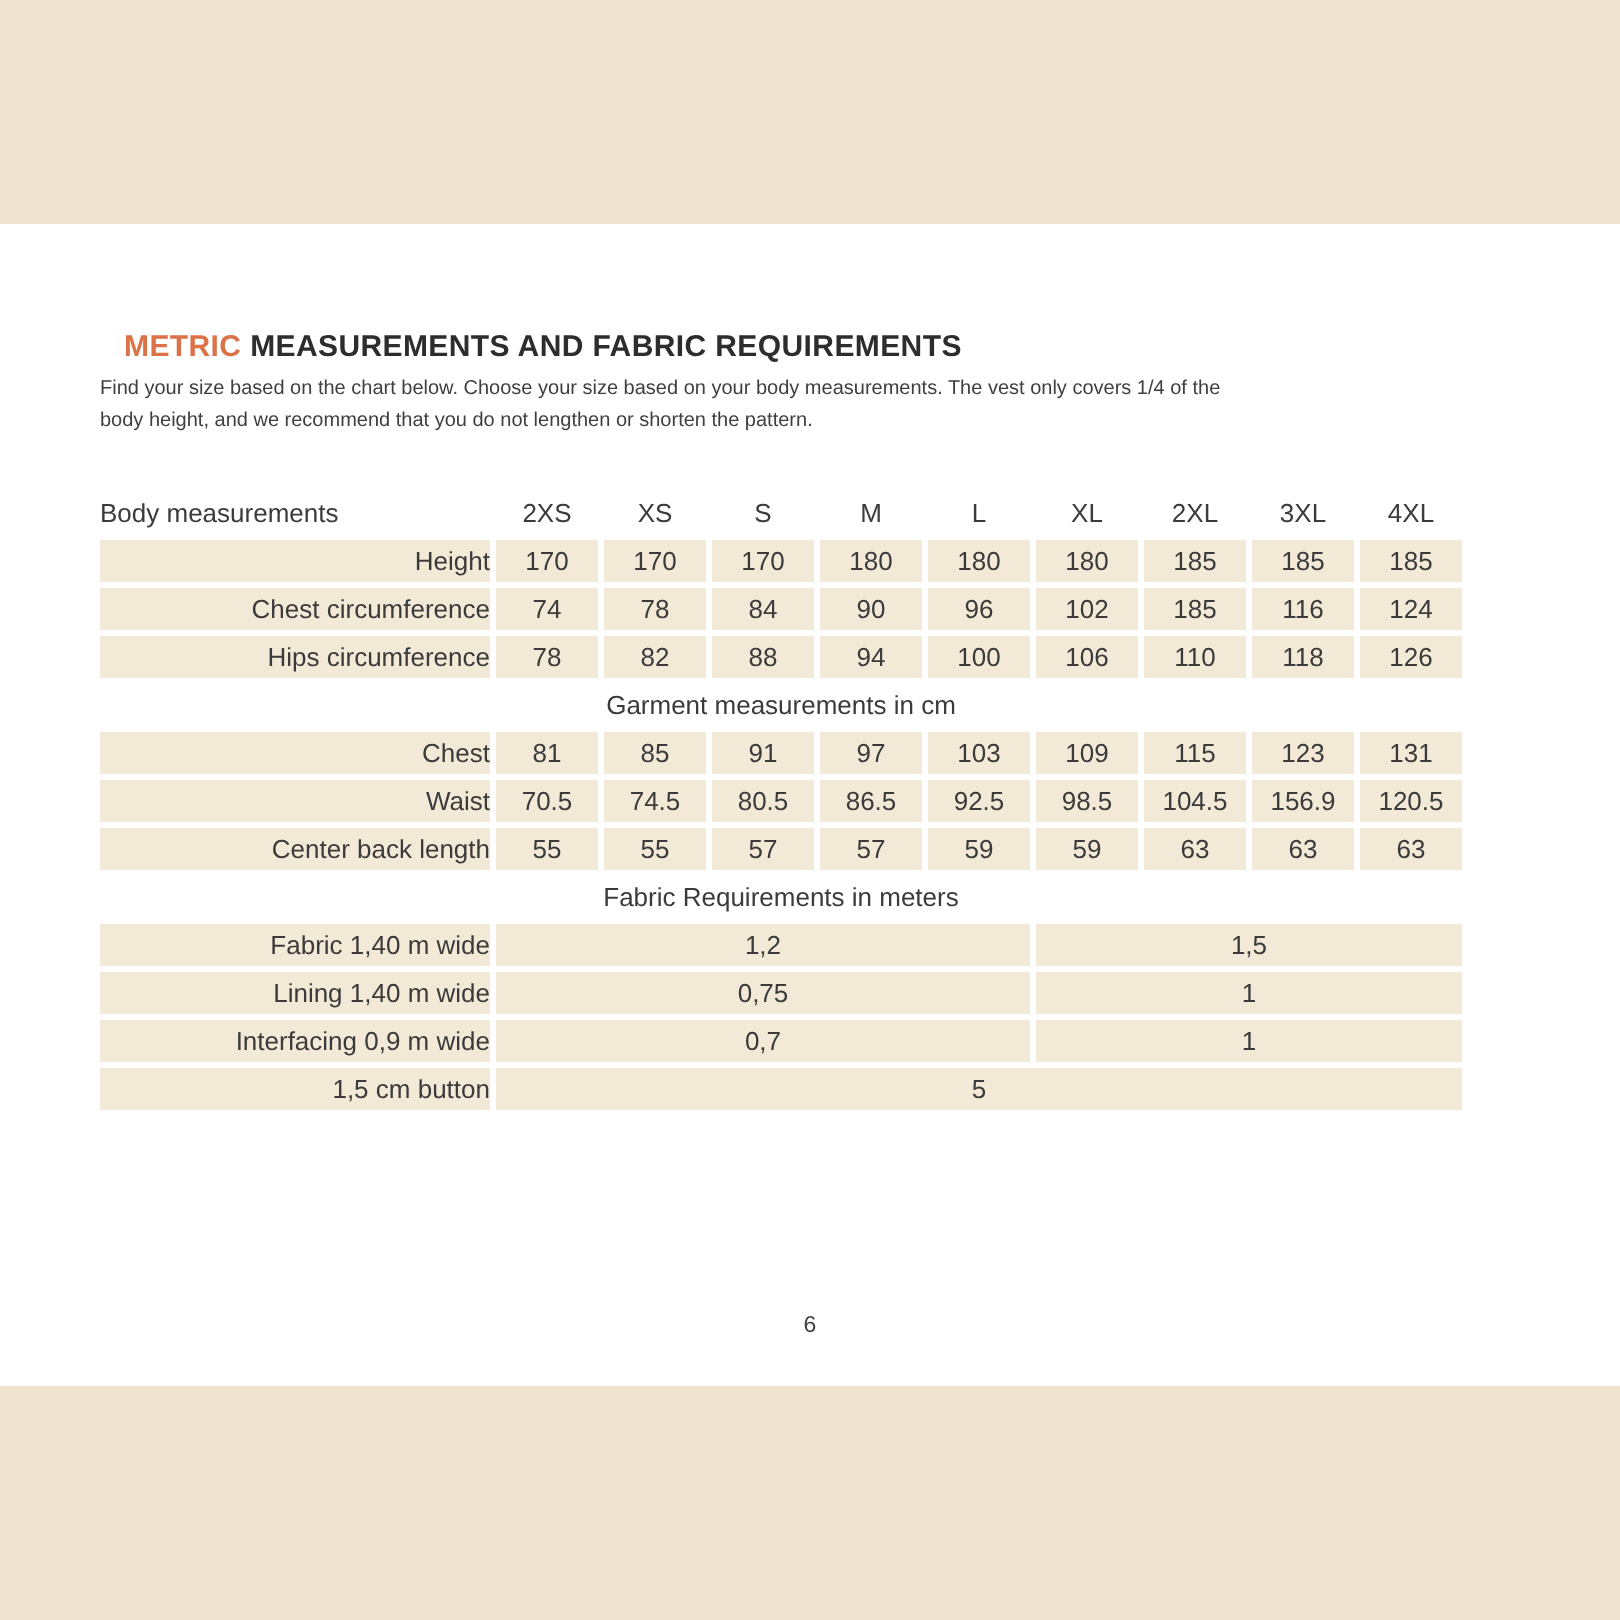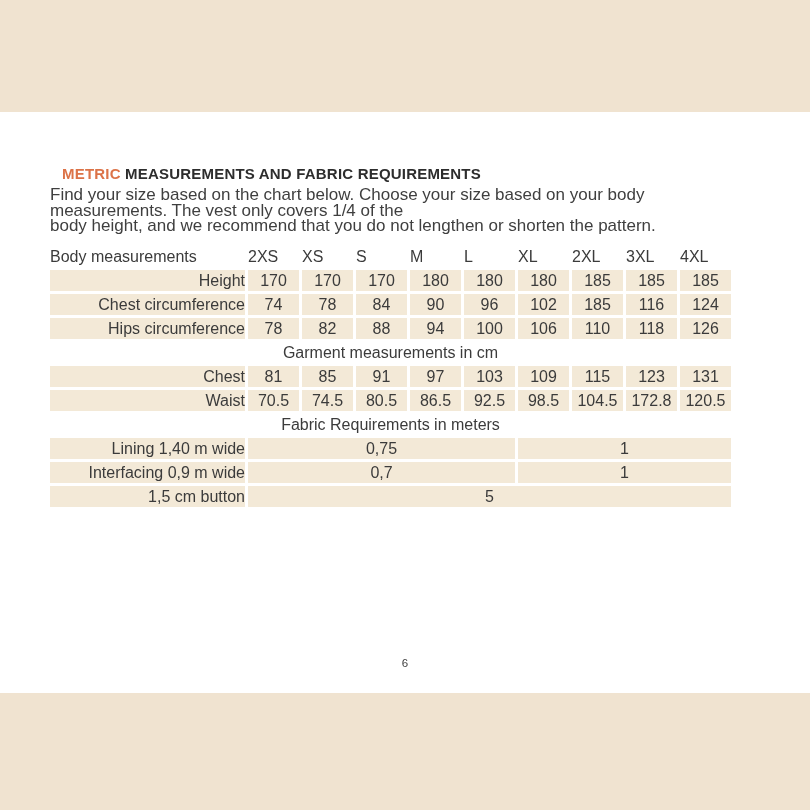--- a/index.html
+++ b/index.html
@@ -43,31 +43,31 @@
     margin-left: 12px;
   }
   .title .highlight {
     color: #dc7348;
   }
   .intro {
     position: absolute;
     left: 50px;
     top: 187px;
     width: 690px;
-    font-size: 17px;
+    font-size: 10px;
     line-height: 15.5px;
     color: #3f3f3f;
   }
   table.size-chart {
     position: absolute;
     left: 47px;
     top: 243px;
     border-collapse: separate;
     border-spacing: 3px;
-    font-size: 16px;
+    font-size: 13px;
     color: #3b3b3b;
     table-layout: fixed;
   }
   table.size-chart td {
     height: 21px;
     vertical-align: middle;
     padding: 0;
   }
   td.label-cell {
     width: 195px;
@@ -82,20 +82,21 @@
   }
   td.head-label {
     width: 195px;
     background: transparent;
     text-align: left;
     padding-left: 8px;
   }
   td.head-size {
     width: 51px;
     background: transparent;
+    text-align: center;
   }
   td.section-cell {
     background: transparent;
     text-align: center;
     padding-left: 8px;
   }
   td.merged-cell {
     background: #f3e9d7;
     text-align: center;
   }
@@ -196,28 +197,45 @@
     </tr>
     <tr>
       <td class="label-cell">Waist</td>
       <td class="val-cell">70.5</td>
       <td class="val-cell">74.5</td>
       <td class="val-cell">80.5</td>
       <td class="val-cell">86.5</td>
       <td class="val-cell">92.5</td>
       <td class="val-cell">98.5</td>
       <td class="val-cell">104.5</td>
-      <td class="val-cell">172.8</td>
+      <td class="val-cell">156.9</td>
       <td class="val-cell">120.5</td>
     </tr>
+    <tr>
+      <td class="label-cell">Center back length</td>
+      <td class="val-cell">55</td>
+      <td class="val-cell">55</td>
+      <td class="val-cell">57</td>
+      <td class="val-cell">57</td>
+      <td class="val-cell">59</td>
+      <td class="val-cell">59</td>
+      <td class="val-cell">63</td>
+      <td class="val-cell">63</td>
+      <td class="val-cell">63</td>
+    </tr>
 
     <tr>
       <td class="section-cell" colspan="10">Fabric Requirements in meters</td>
     </tr>
 
+    <tr>
+      <td class="label-cell">Fabric 1,40 m wide</td>
+      <td class="merged-cell" colspan="5">1,2</td>
+      <td class="merged-cell" colspan="4">1,5</td>
+    </tr>
     <tr>
       <td class="label-cell">Lining 1,40 m wide</td>
       <td class="merged-cell" colspan="5">0,75</td>
       <td class="merged-cell" colspan="4">1</td>
     </tr>
     <tr>
       <td class="label-cell">Interfacing 0,9 m wide</td>
       <td class="merged-cell" colspan="5">0,7</td>
       <td class="merged-cell" colspan="4">1</td>
     </tr>

